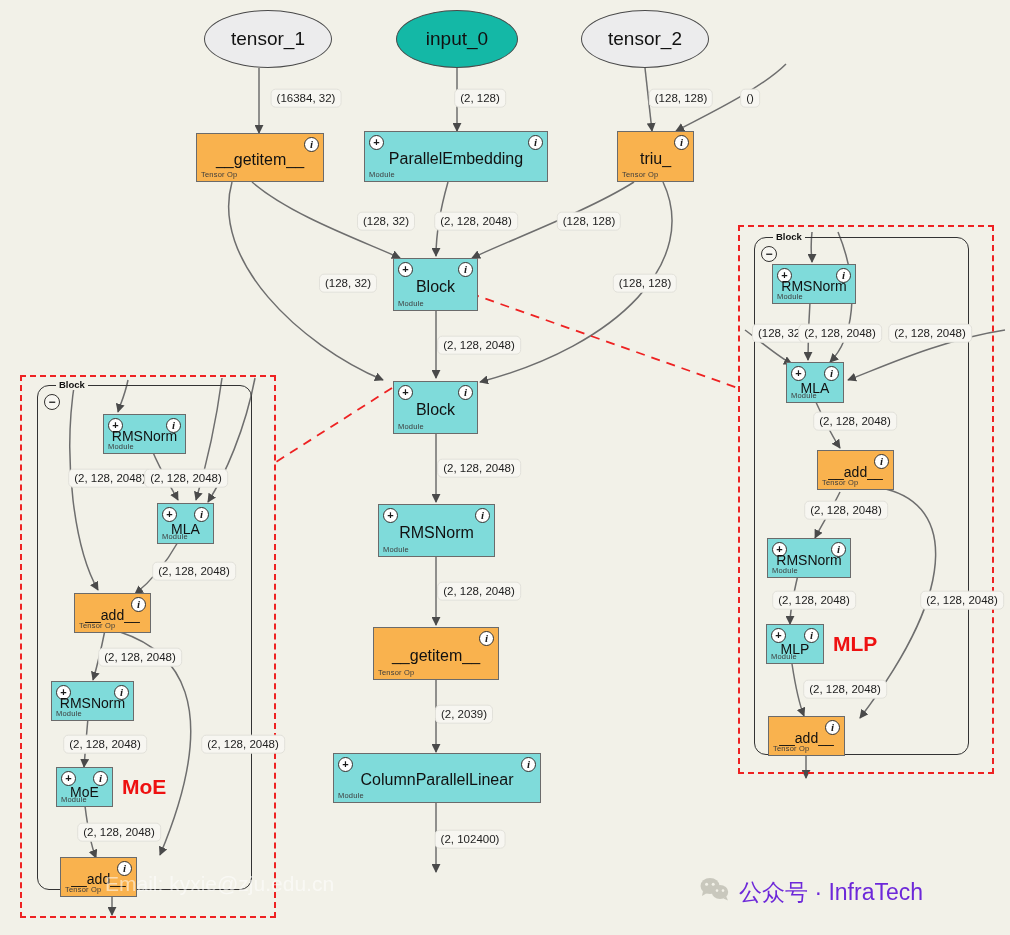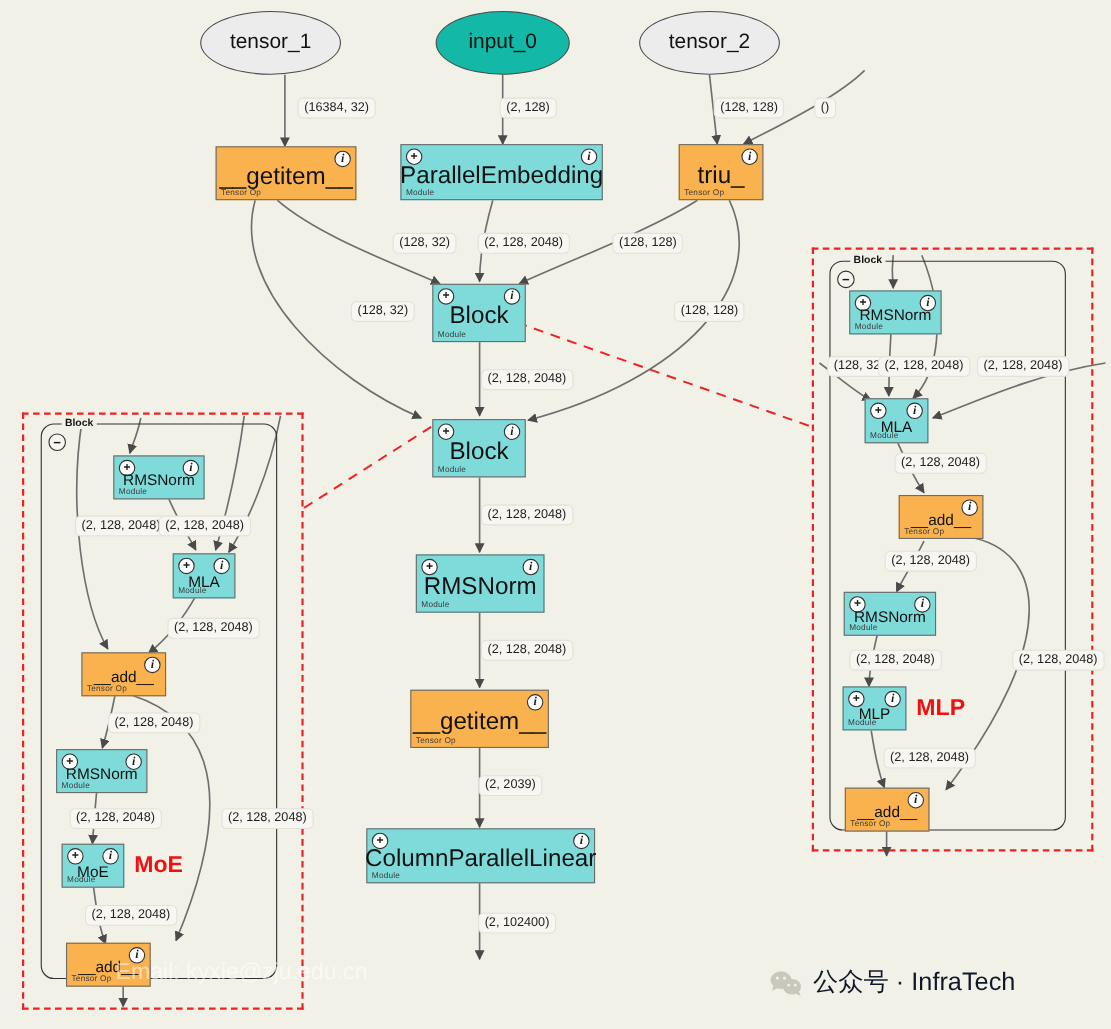--- a/index.html
+++ b/index.html
@@ -3,21 +3,21 @@
 <meta charset="utf-8">
 <style>
   html,body{margin:0;padding:0;background:#f2f1e8;}
   body{font-family:"Liberation Sans",sans-serif;}
   #canvas{position:relative;width:1010px;height:935px;background:#f2f1e8;overflow:hidden;}
   svg.edges{position:absolute;left:0;top:0;width:1010px;height:935px;pointer-events:none;}
 
   
   .node{position:absolute;box-sizing:border-box;border:1.6px solid #6b6b6b;
         display:flex;align-items:center;justify-content:center;}
-  .node .title{font-size:22px;color:#111;line-height:1;white-space:nowrap;
+  .node .title{font-size:16px;color:#111;line-height:1;white-space:nowrap;
         position:relative;top:2px;}
   .node .subtitle{position:absolute;left:4px;bottom:2px;font-size:7.5px;color:#3c3c3c;
         letter-spacing:.2px;white-space:nowrap;}
   .node.teal{background:#7fdbda;}
   .node.orange{background:#f9b24e;}
 
   .badge{position:absolute;width:15px;height:15px;border-radius:50%;
          background:#fff;border:1.4px solid #33312f;display:flex;
          align-items:center;justify-content:center;font-size:10px;
          font-weight:bold;color:#1a1a1a;line-height:1;box-sizing:border-box;}
@@ -44,22 +44,22 @@
             background:#f2f1e8;padding:0 3px;}
   .sg-minus{position:absolute;width:16px;height:16px;border-radius:50%;background:#f7f6f1;
             border:1.4px solid #33312f;display:flex;align-items:center;justify-content:center;
             font-size:12px;font-weight:bold;color:#1a1a1a;line-height:1;box-sizing:border-box;}
   .dashbox{position:absolute;box-sizing:border-box;border:2px dashed #ee2222;background:transparent;}
 
   .tag{position:absolute;color:#ee1111;font-size:21px;font-weight:bold;white-space:nowrap;}
 
   
   .wm-email{position:absolute;color:#ffffff;opacity:.55;font-size:21px;white-space:nowrap;}
-  .wm-wechat{position:absolute;display:flex;align-items:flex-end;gap:9px;
-             color:#0f172a;font-size:23px;white-space:nowrap;}
+  .wm-wechat{position:absolute;display:flex;align-items:flex-start;gap:9px;
+             color:#6d28d9;font-size:23px;white-space:nowrap;}
 </style>
 </head>
 <body>
 
 <div id="canvas">
 
   <svg class="edges" viewBox="0 0 1010 935">
     <defs>
       <marker id="ah" viewBox="0 0 10 10" refX="9" refY="5" markerWidth="6" markerHeight="6" orient="auto-start-reverse">
         <path d="M0,0 L10,5 L0,10 z" fill="#4a4a4a"></path>
@@ -121,21 +121,21 @@
 
   <div class="subgraph" style="left:37px;top:385px;width:215px;height:505px;">
     <span class="sg-label" style="left:18px;top:-7px;">Block</span>
     <span class="sg-minus" style="left:6px;top:8px;">−</span>
   </div>
   <div class="subgraph" style="left:754px;top:237px;width:215px;height:518px;">
     <span class="sg-label" style="left:18px;top:-7px;">Block</span>
     <span class="sg-minus" style="left:6px;top:8px;">−</span>
   </div>
 
-  <div class="ell grey" style="left:182px;top:10px;width:128px;height:58px;">tensor_1</div>
+  <div class="ell grey" style="left:204px;top:10px;width:128px;height:58px;">tensor_1</div>
   <div class="ell magenta" style="left:396px;top:10px;width:122px;height:58px;">input_0</div>
   <div class="ell grey" style="left:581px;top:10px;width:128px;height:58px;">tensor_2</div>
 
   <div class="node orange" style="left:196px;top:133px;width:128px;height:49px;">
     <span class="badge info">i</span>
     <span class="title">__getitem__</span>
     <span class="subtitle">Tensor Op</span>
   </div>
 
   <div class="node teal" style="left:364px;top:131px;width:184px;height:51px;">

